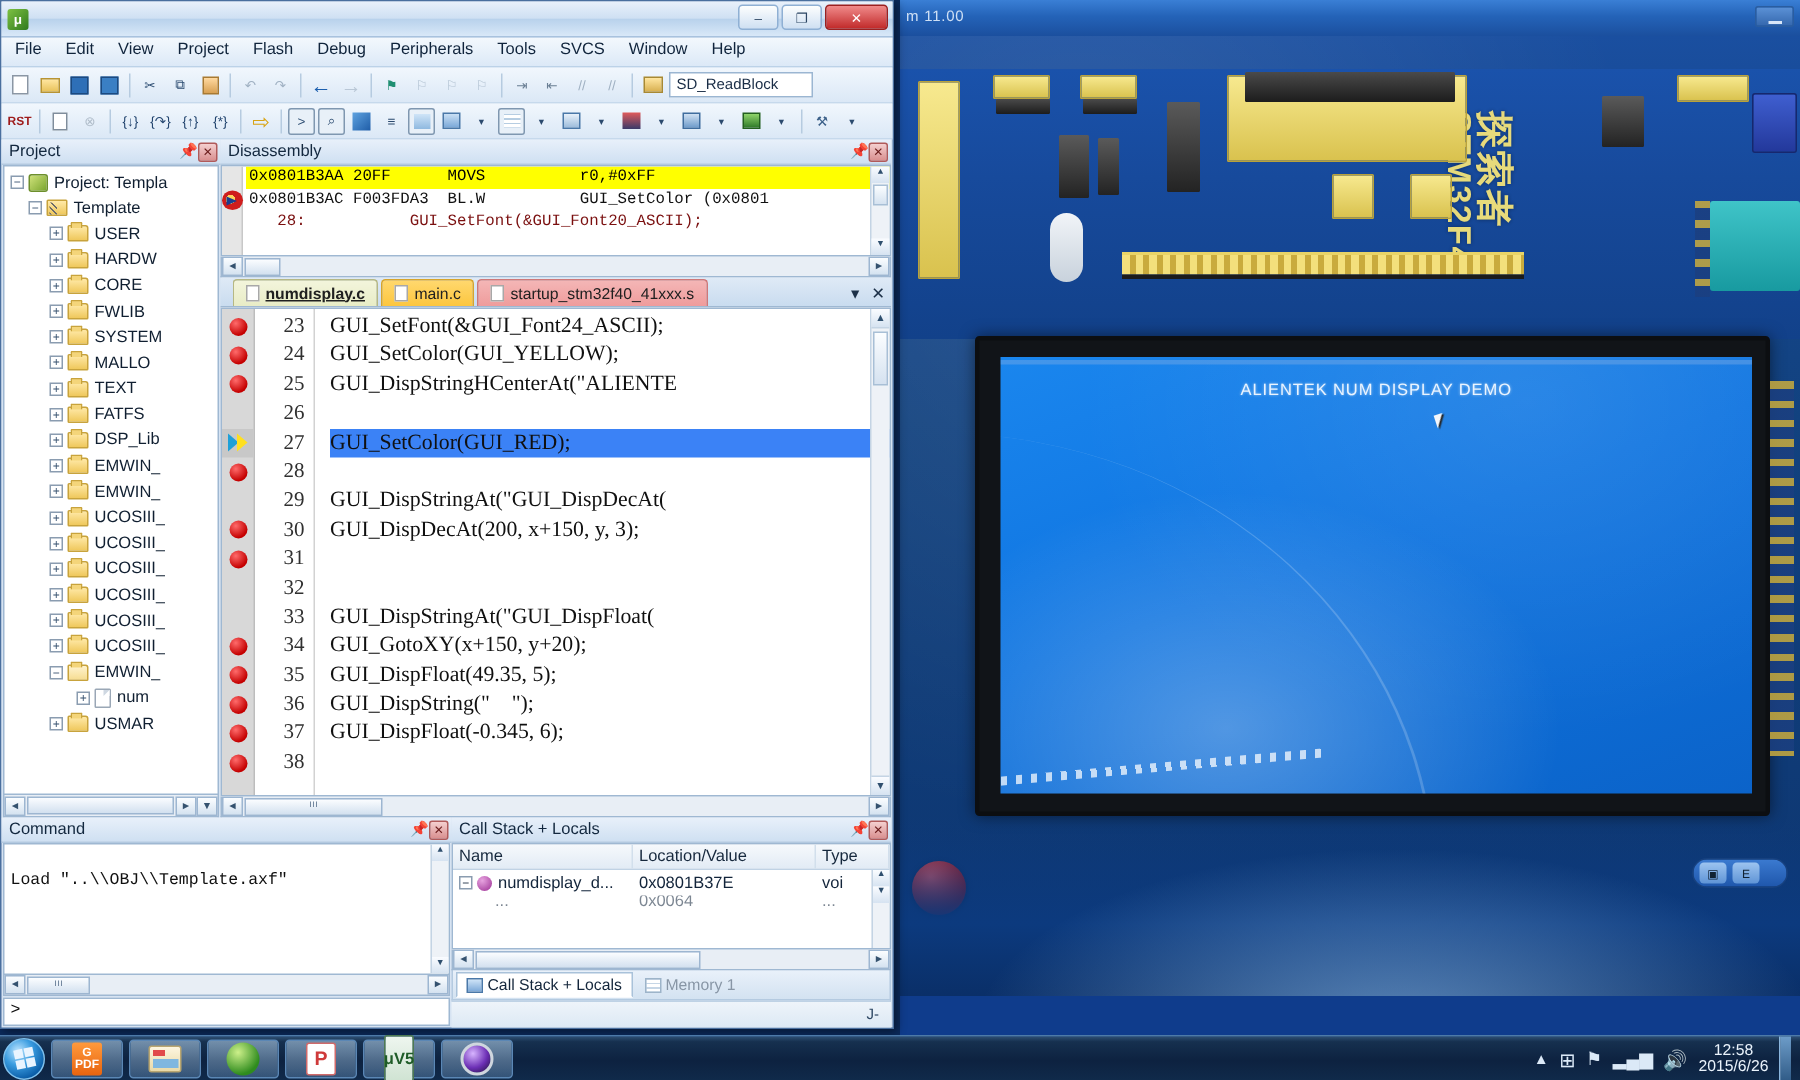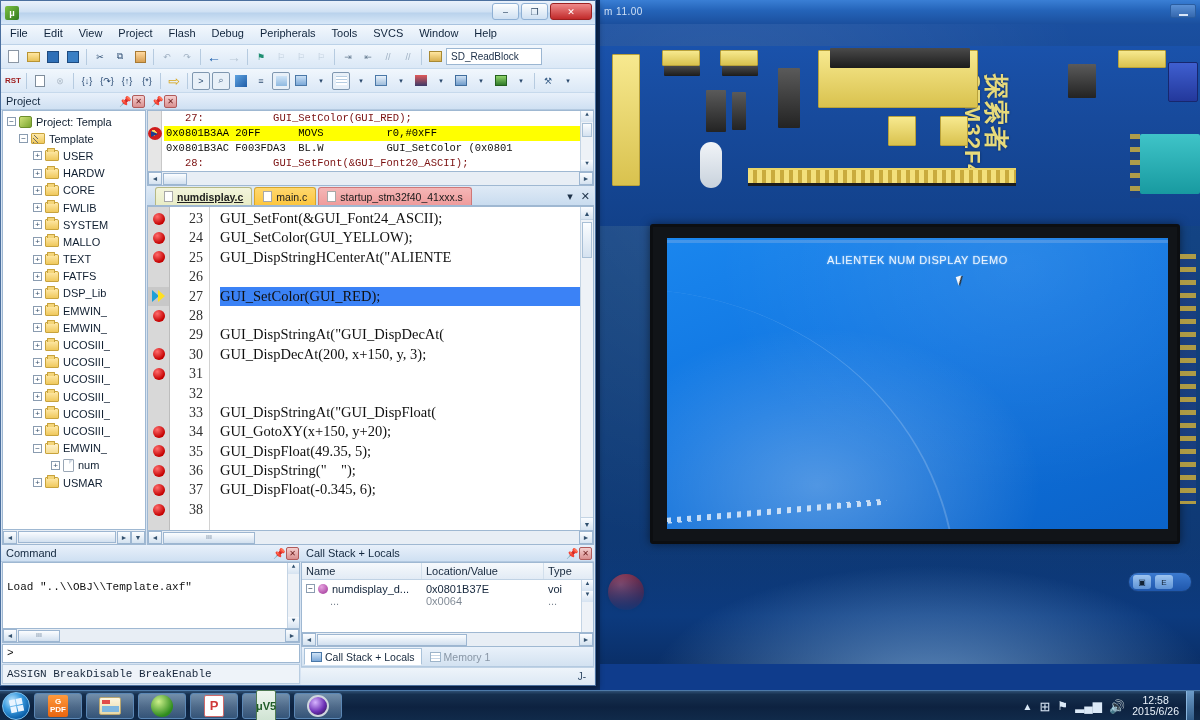--- a/index.html
+++ b/index.html
@@ -725,28 +725,28 @@
         <div class="sthumb"></div>
         <div class="sbtn">►</div>
         <div class="sbtn">▼</div>
       </div>
     </div>
 
     <div class="rightcol">
 
       <div class="disasm">
         <div class="panel-head">
+          <div class="ttl">Disassembly</div>
           <div class="pin-ico">📌</div>
           <div class="close-ico">✕</div>
         </div>
         <div class="disasm-body">
           <div class="gutter-d"></div>
           <div class="arrow-marker"></div>
           <div style="padding-left:16px;">
-            <div class="dl src">   27:           GUI_SetColor(GUI_RED);</div>
             <div class="dl hl">0x0801B3AA 20FF      MOVS          r0,#0xFF</div>
             <div class="dl asm">0x0801B3AC F003FDA3  BL.W          GUI_SetColor (0x0801</div>
             <div class="dl src">   28:           GUI_SetFont(&amp;GUI_Font20_ASCII);</div>
           </div>
           <div class="dscroll-v">
             <div style="height:11px;background:linear-gradient(180deg,#fafcff,#d6e3f1);font-size:6px;text-align:center;color:#2f4f6e;">▲</div>
             <div style="margin:1px;height:14px;background:linear-gradient(180deg,#fbfdff,#d5e2f0);border:1px solid #a8bfd6;"></div>
             <div style="position:absolute;bottom:0;width:100%;height:11px;background:linear-gradient(180deg,#fafcff,#d6e3f1);font-size:6px;text-align:center;color:#2f4f6e;">▼</div>
           </div>
         </div>
@@ -892,21 +892,20 @@
           <div style="position:absolute;bottom:0;width:100%;height:11px;font-size:6px;text-align:center;color:#2f4f6e;background:linear-gradient(180deg,#fafcff,#d6e3f1);">▼</div>
         </div>
       </div>
       <div class="cmd-hs">
         <div class="sbtn">◄</div>
         <div style="width:42px;height:12px;background:linear-gradient(180deg,#fbfdff,#d2e0ef);border:1px solid #9db6d1;margin:0 1px;text-align:center;font-size:7px;color:#6b8199;">ııı</div>
         <div style="flex:1;"></div>
         <div class="sbtn">►</div>
       </div>
       <div class="cmd-in">&gt;</div>
-      <div class="cmd-status">ASSIGN BreakDisable BreakEnable</div>
     </div>
 
     <div class="callstack">
       <div class="panel-head">
         <div class="ttl">Call Stack + Locals</div>
         <div class="pin-ico">📌</div>
         <div class="close-ico">✕</div>
       </div>
       <div class="cs-table">
         <div class="cs-head">

